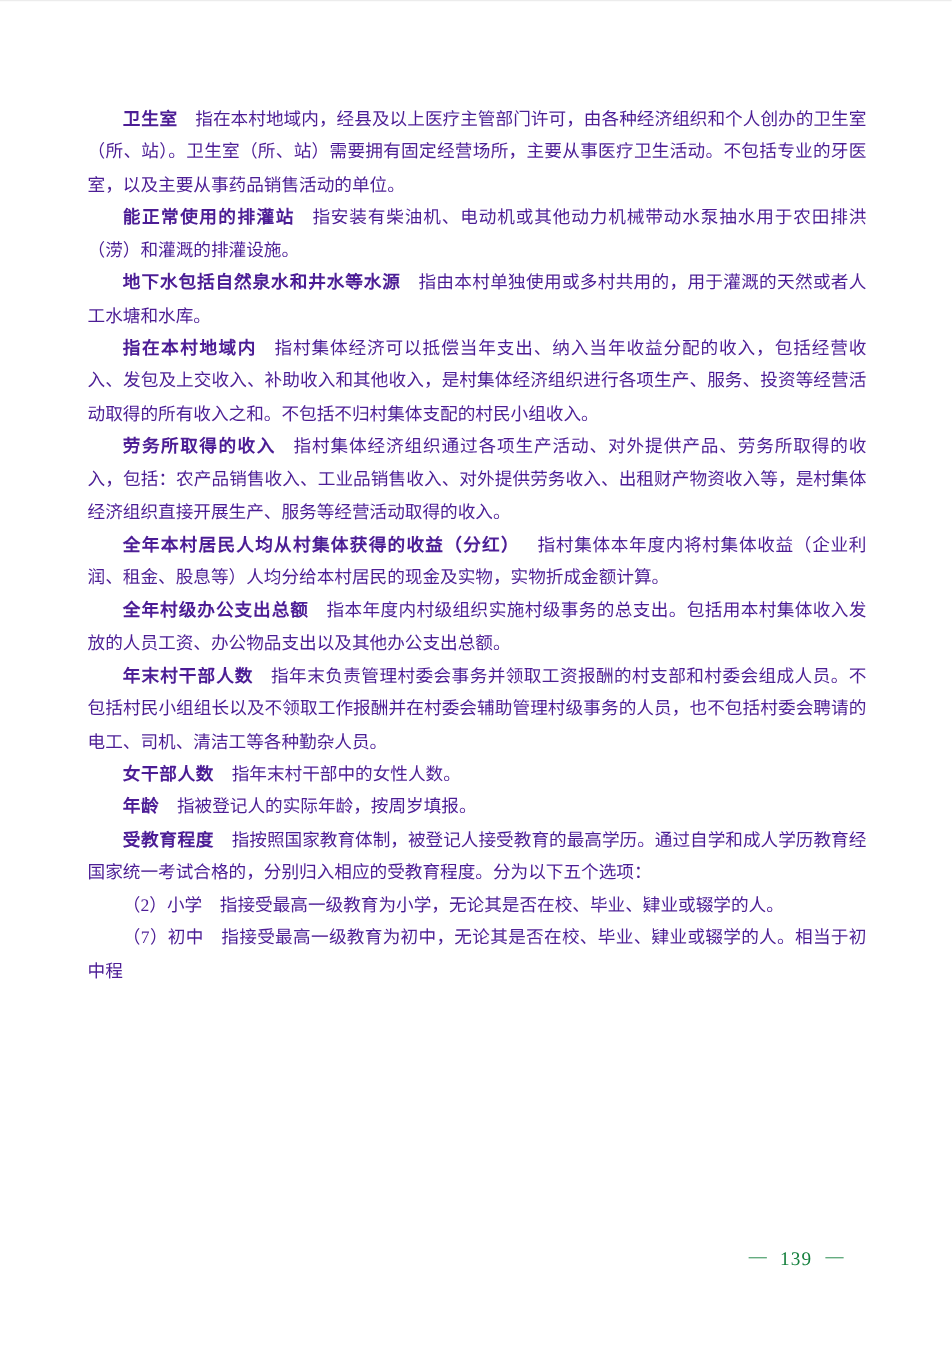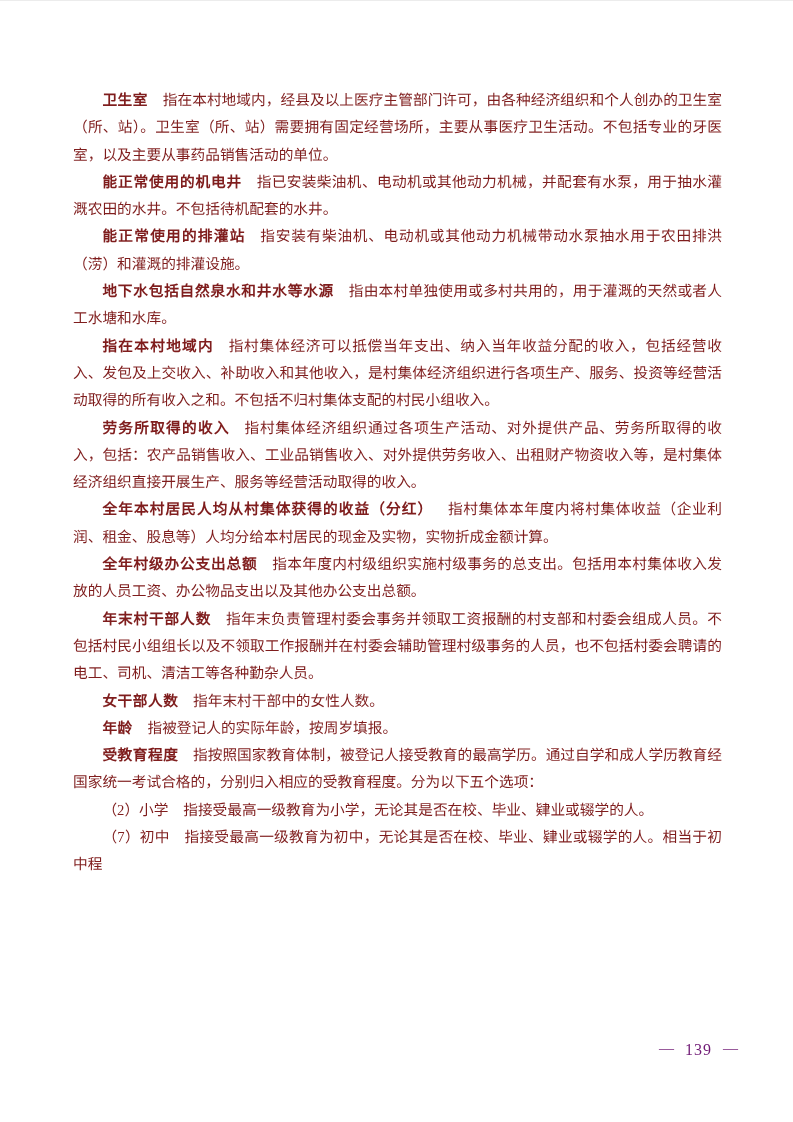--- a/index.html
+++ b/index.html
@@ -20,21 +20,21 @@
     border-top: 1px solid #ececec;
   }
   .content {
     position: absolute;
     left: 73px;
     top: 86px;
     width: 649px;
     font-family: "Liberation Serif", serif;
     font-size: 14.7px;
     line-height: 27.3px;
-    color: #7f1d1d;
+    color: #4c1d95;
     text-align: justify;
   }
   .content p {
     margin: 0;
     text-indent: 2em;
     word-break: break-all;
     text-justify: inter-ideograph;
   }
   .term {
     margin-right: 1em;
@@ -45,23 +45,22 @@
     letter-spacing: 0.5px;
   }
   .footer {
     position: absolute;
     top: 1040px;
     left: 0;
     width: 703px;
     text-align: right;
     font-family: "Liberation Serif", serif;
     font-size: 16px;
-    color: #701a75;
+    color: #15803d;
     white-space: nowrap;
-    margin-left: 35px;
   }
   .footer .dash {
     position: relative;
     top: -2px;
     font-size: 15px;
   }
   .footer .num {
     margin: 0 11px;
     letter-spacing: 1px;
   }
@@ -69,21 +68,20 @@
 </head>
 <body>
 
 <div class="page">
 
   <div class="content" id="paragraphs">
     <p><span class="term bold">卫生室</span><span>指在本村地域内，经县及以上医疗主管部门许可，由各种经济组织和个人创办的卫生室（所、站）。卫生室（所、站）需要拥有固定经营场所，主要从事医疗卫生活动。不包括专业的牙医室，以及主要从事药品销售活动的单位。</span></p>
 
 
 
-    <p><span class="term bold">能正常使用的机电井</span><span>指已安装柴油机、电动机或其他动力机械，并配套有水泵，用于抽水灌溉农田的水井。不包括待机配套的水井。</span></p>
 
     <p><span class="term bold">能正常使用的排灌站</span><span>指安装有柴油机、电动机或其他动力机械带动水泵抽水用于农田排洪（涝）和灌溉的排灌设施。</span></p>
 
     <p><span class="term bold">地下水包括自然泉水和井水等水源</span><span>指由本村单独使用或多村共用的，用于灌溉的天然或者人工水塘和水库。</span></p>
 
     <p><span class="term bold">指在本村地域内</span><span>指村集体经济可以抵偿当年支出、纳入当年收益分配的收入，包括经营收入、发包及上交收入、补助收入和其他收入，是村集体经济组织进行各项生产、服务、投资等经营活动取得的所有收入之和。不包括不归村集体支配的村民小组收入。</span></p>
 
     <p><span class="term bold">劳务所取得的收入</span><span>指村集体经济组织通过各项生产活动、对外提供产品、劳务所取得的收入，包括：农产品销售收入、工业品销售收入、对外提供劳务收入、出租财产物资收入等，是村集体经济组织直接开展生产、服务等经营活动取得的收入。</span></p>
 
     <p><span class="term bold">全年本村居民人均从村集体获得的收益（分红）</span><span>指村集体本年度内将村集体收益（企业利润、租金、股息等）人均分给本村居民的现金及实物，实物折成金额计算。</span></p>

